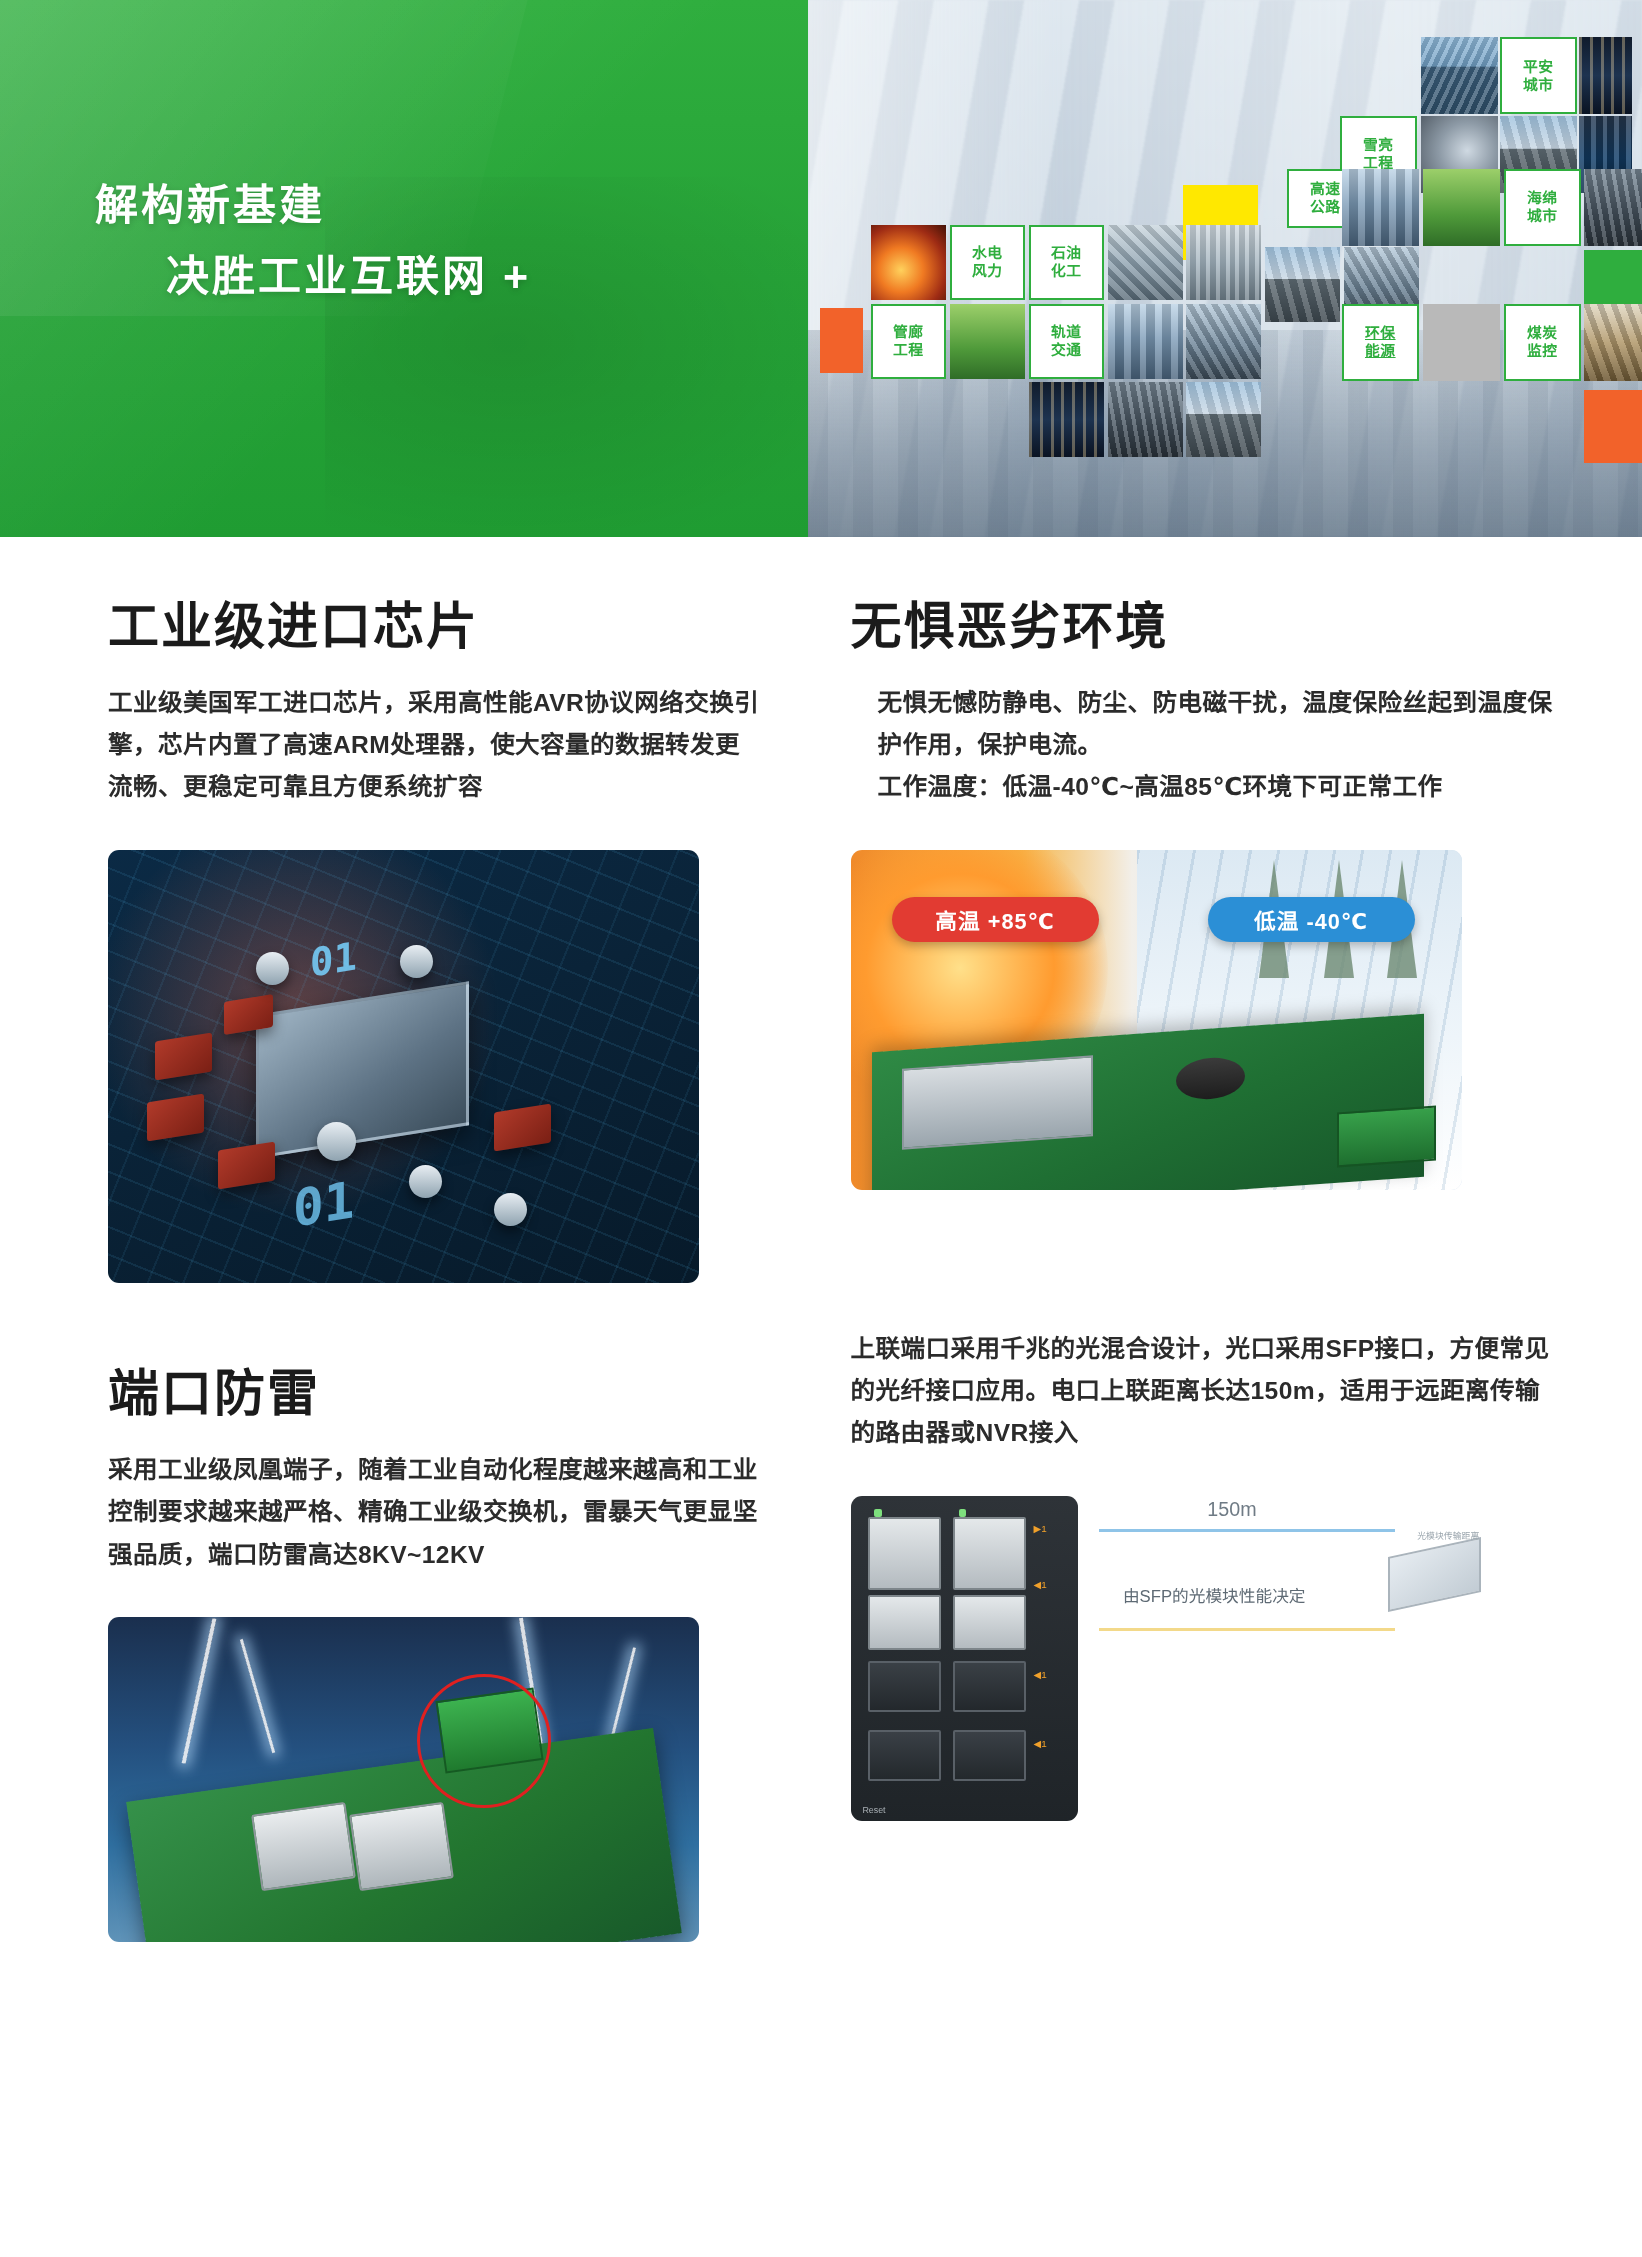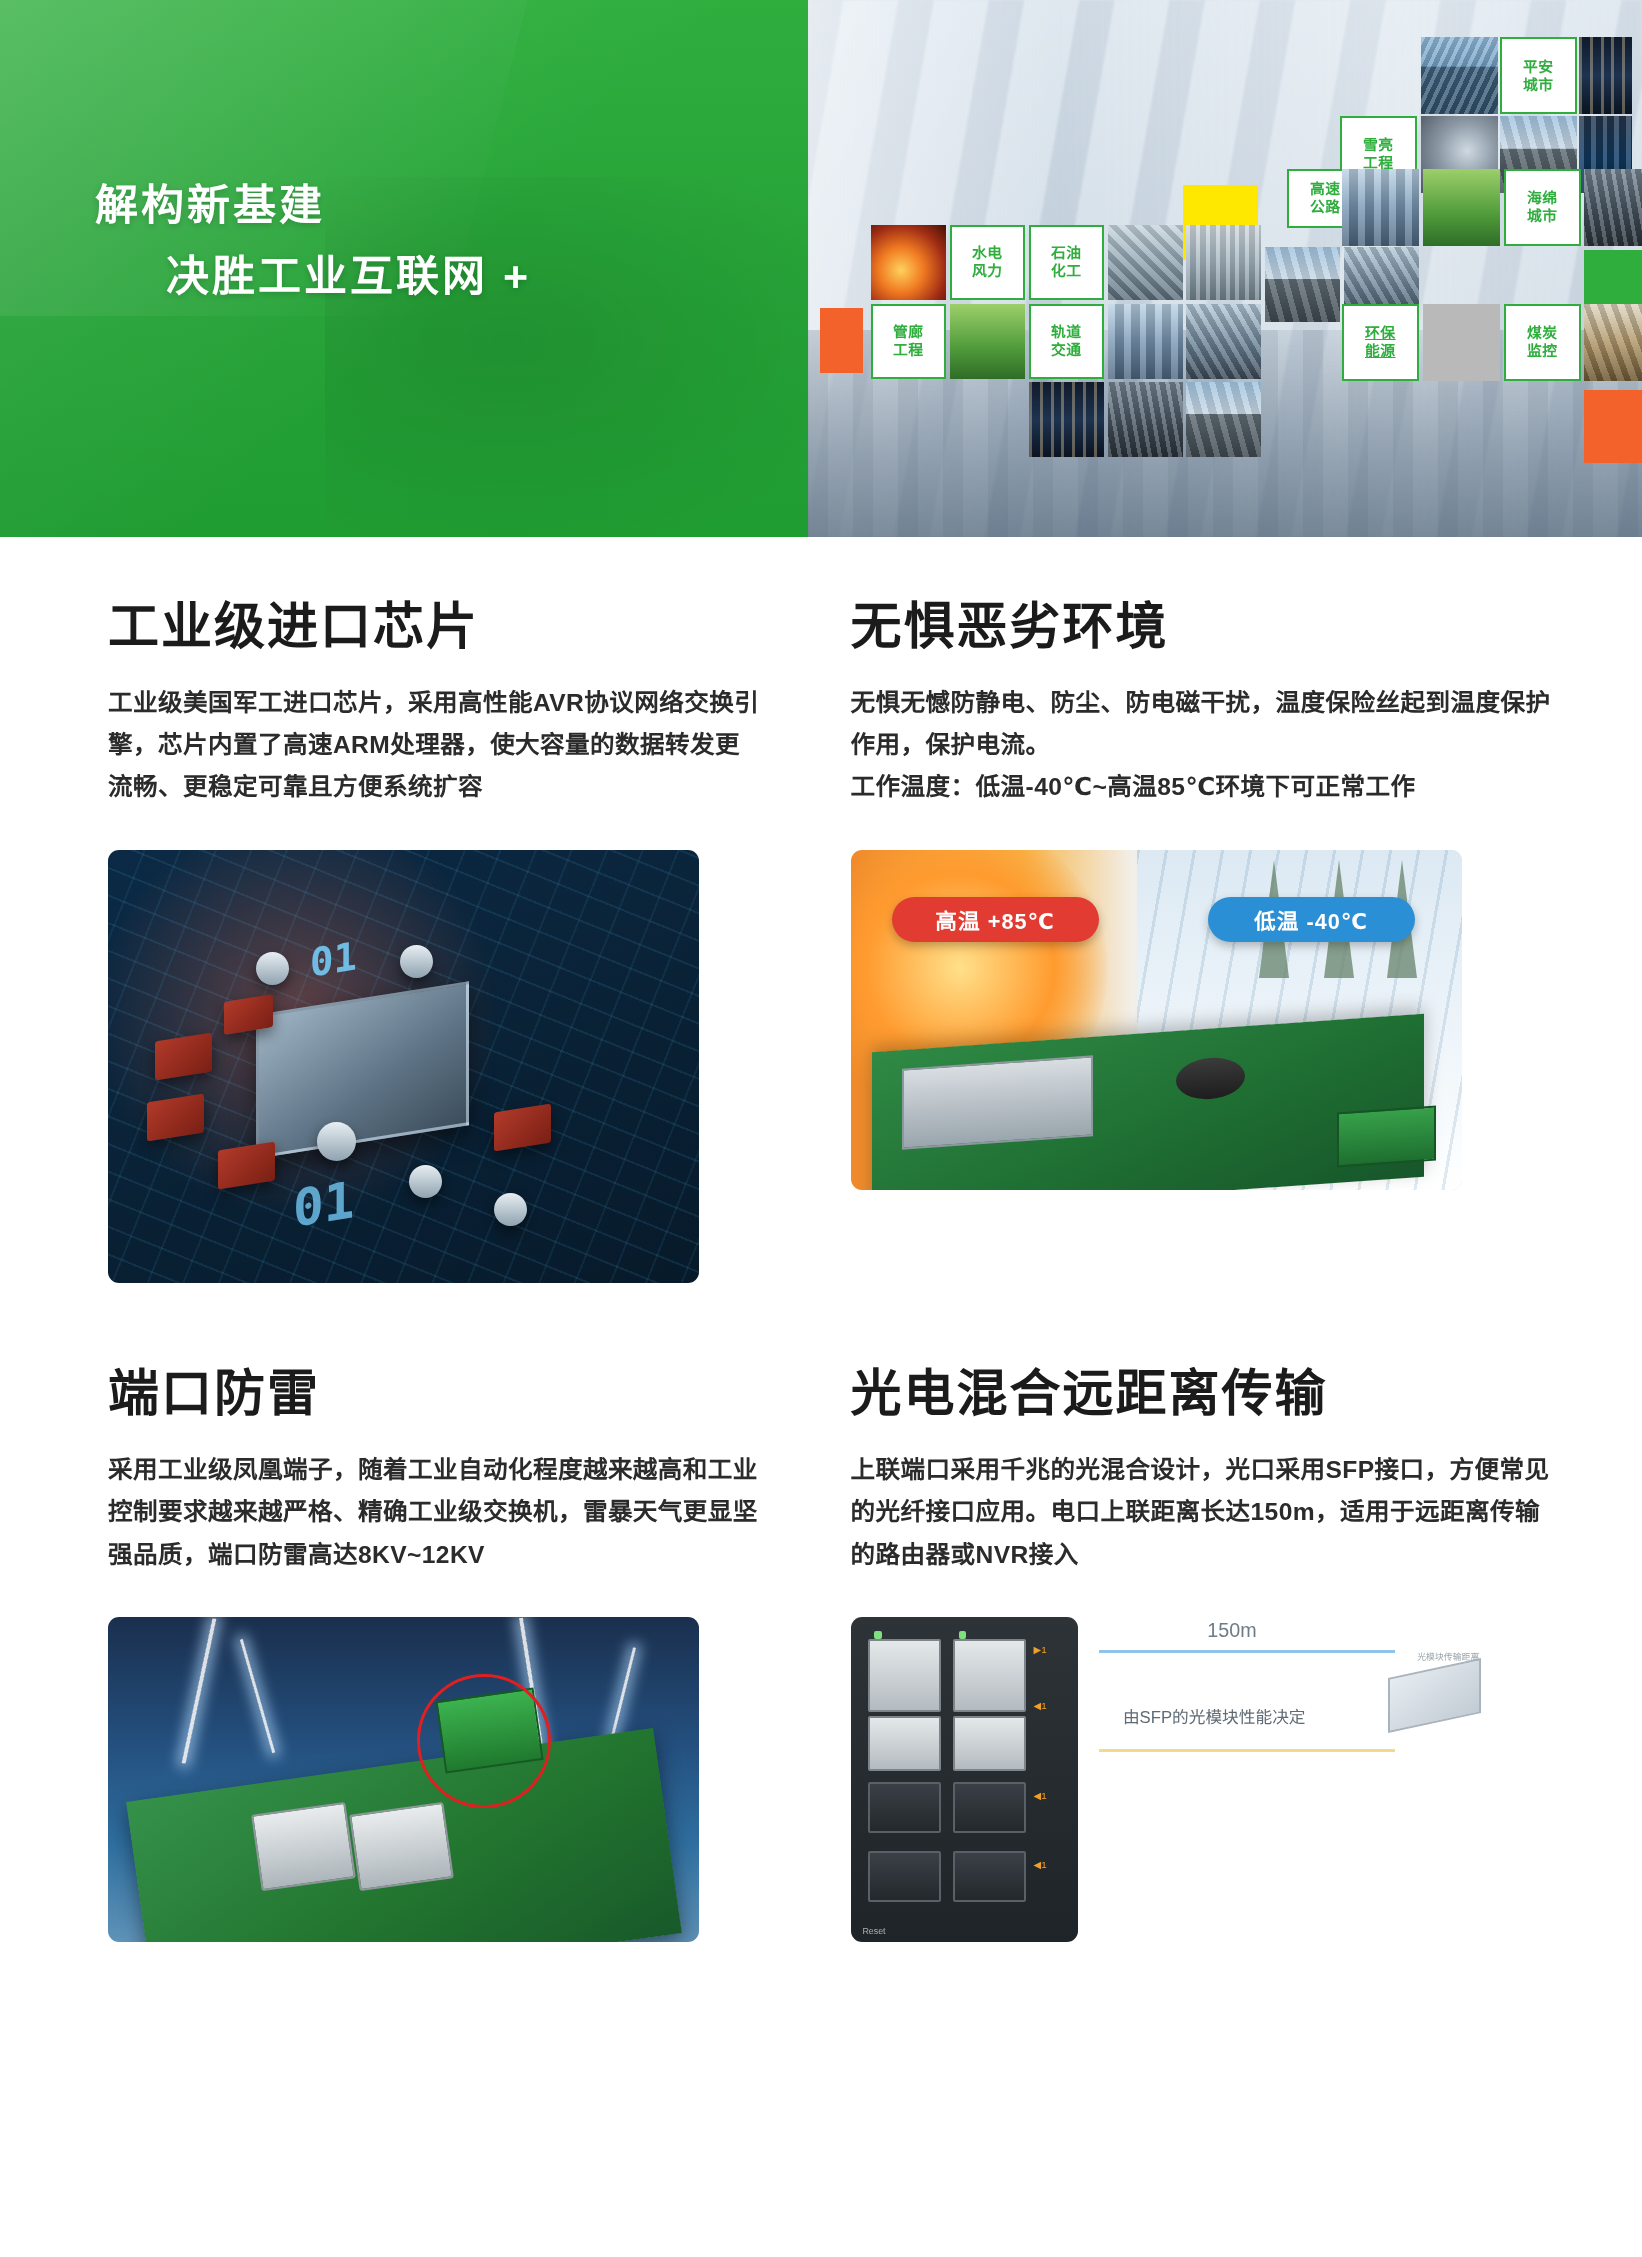--- a/index.html
+++ b/index.html
@@ -409,21 +409,21 @@
           <div class="pin" style="left:148px;top:102px;width:33px;height:33px;"></div>
           <div class="pin" style="left:292px;top:95px;width:33px;height:33px;"></div>
           <div class="pin" style="left:209px;top:272px;width:39px;height:39px;"></div>
           <div class="pin" style="left:301px;top:315px;width:33px;height:33px;"></div>
           <div class="pin" style="left:386px;top:343px;width:33px;height:33px;"></div>
         </div>
       </div>
 
       <div class="col right">
         <h2 class="f-title">无惧恶劣环境</h2>
-        <p class="f-body" style="white-space:pre-line;">无惧无憾防静电、防尘、防电磁干扰，温度保险丝起到温度保护作用，保护电流。
+        <p class="f-body" style="white-space:pre-line;margin-left:27px;">无惧无憾防静电、防尘、防电磁干扰，温度保险丝起到温度保护作用，保护电流。
 工作温度：低温-40℃~高温85℃环境下可正常工作</p>
 
         <div class="img-box img-temp">
           <div class="sun"></div>
           <div class="snow"></div>
           <div class="tree" style="right:45px;"></div>
           <div class="tree" style="right:108px;"></div>
           <div class="tree" style="right:173px;"></div>
           <div class="badge hot">高温 +85℃</div>
           <div class="badge cold">低温 -40℃</div>
@@ -448,21 +448,20 @@
           <div class="bolt" style="left:512px;top:29.6px;width:3px;height:108px;transform:rotate(14deg);"></div>
           <div class="pcb2"></div>
           <div class="rj" style="left:148px;"></div>
           <div class="rj" style="left:246px;"></div>
           <div class="greenterm"></div>
           <div class="circle"></div>
         </div>
       </div>
 
       <div class="col right">
-        <h2 class="f-title">光电混合远距离传输</h2>
         <p class="f-body">上联端口采用千兆的光混合设计，光口采用SFP接口，方便常见的光纤接口应用。电口上联距离长达150m，适用于远距离传输的路由器或NVR接入</p>
 
         <div style="display:flex;align-items:flex-start;">
 
           <div class="img-box img-sfp">
             <div class="port" style="left:17.7px;top:21.7px;width:69px;height:69px;"></div>
             <div class="port" style="left:102px;top:21.7px;width:69px;height:69px;"></div>
             <div class="port" style="left:17.7px;top:99px;width:69px;height:51px;"></div>
             <div class="port" style="left:102px;top:99px;width:69px;height:51px;"></div>
             <div class="cage" style="left:17.7px;top:165px;width:69px;height:47px;"></div>

